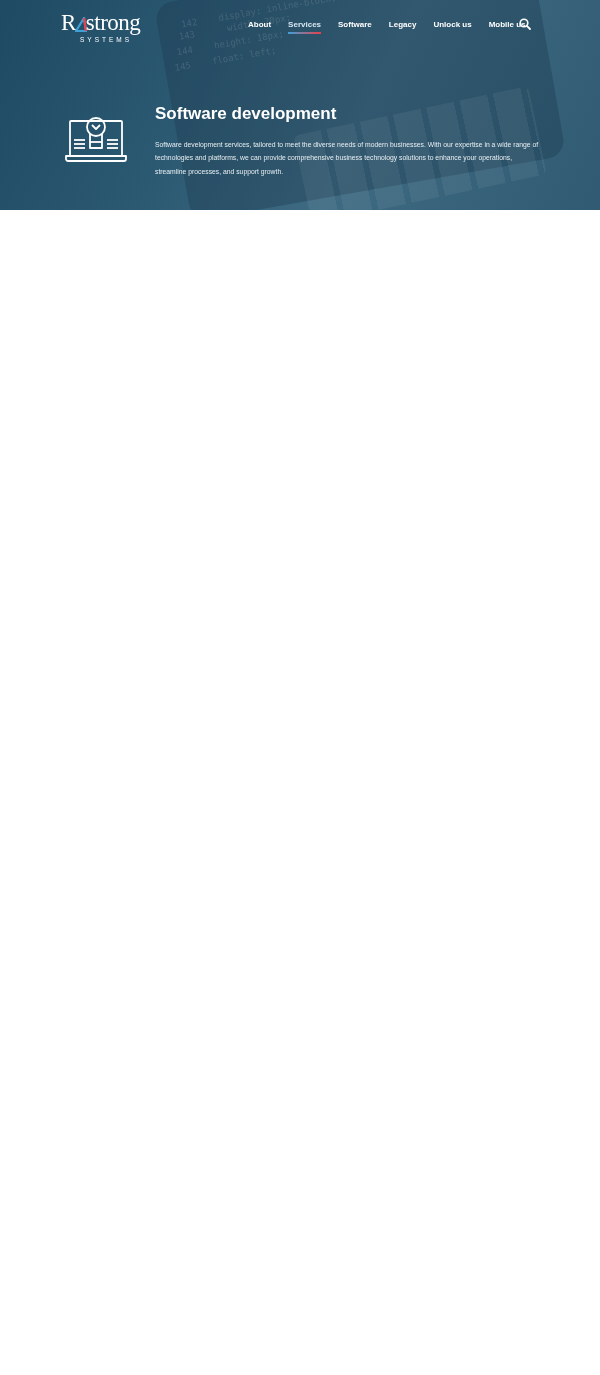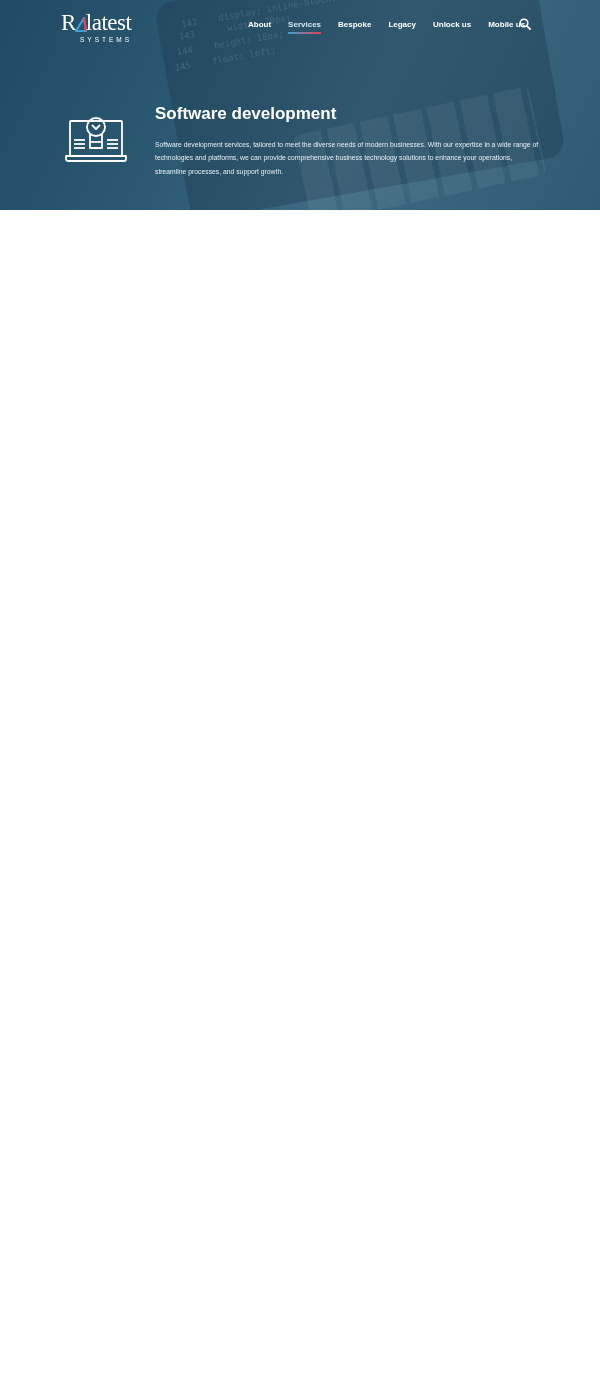--- a/index.html
+++ b/index.html
@@ -141,29 +141,29 @@
   </div>
 
   <nav class="nav">
     <div class="logo">
       <div class="logo-word">
         <span>R</span>
         <svg class="logo-tri" viewBox="0 0 12 16">
           <polygon points="9,1 1,14 11,14" fill="none" stroke="#3ea0d8" stroke-width="2.2"></polygon>
           <line x1="9" y1="1" x2="11" y2="14" stroke="#ec3f4a" stroke-width="2.2"></line>
         </svg>
-        <span>latest</span>
+        <span>strong</span>
       </div>
       <div class="logo-sub">SYSTEMS</div>
     </div>
 
     <div class="nav-menu">
       <a class="nav-item">About</a>
       <a class="nav-item active">Services</a>
-      <a class="nav-item">Bespoke</a>
+      <a class="nav-item">Software</a>
       <a class="nav-item">Legacy</a>
       <a class="nav-item">Unlock us</a>
       <a class="nav-item">Mobile us</a>
     </div>
     <svg class="nav-search" viewBox="0 0 12 12">
       <circle cx="5" cy="5" r="3.8" fill="none" stroke="#fff" stroke-width="1.6"></circle>
       <line x1="7.8" y1="7.8" x2="11" y2="11" stroke="#fff" stroke-width="1.8" stroke-linecap="round"></line>
     </svg>
   </nav>
 

